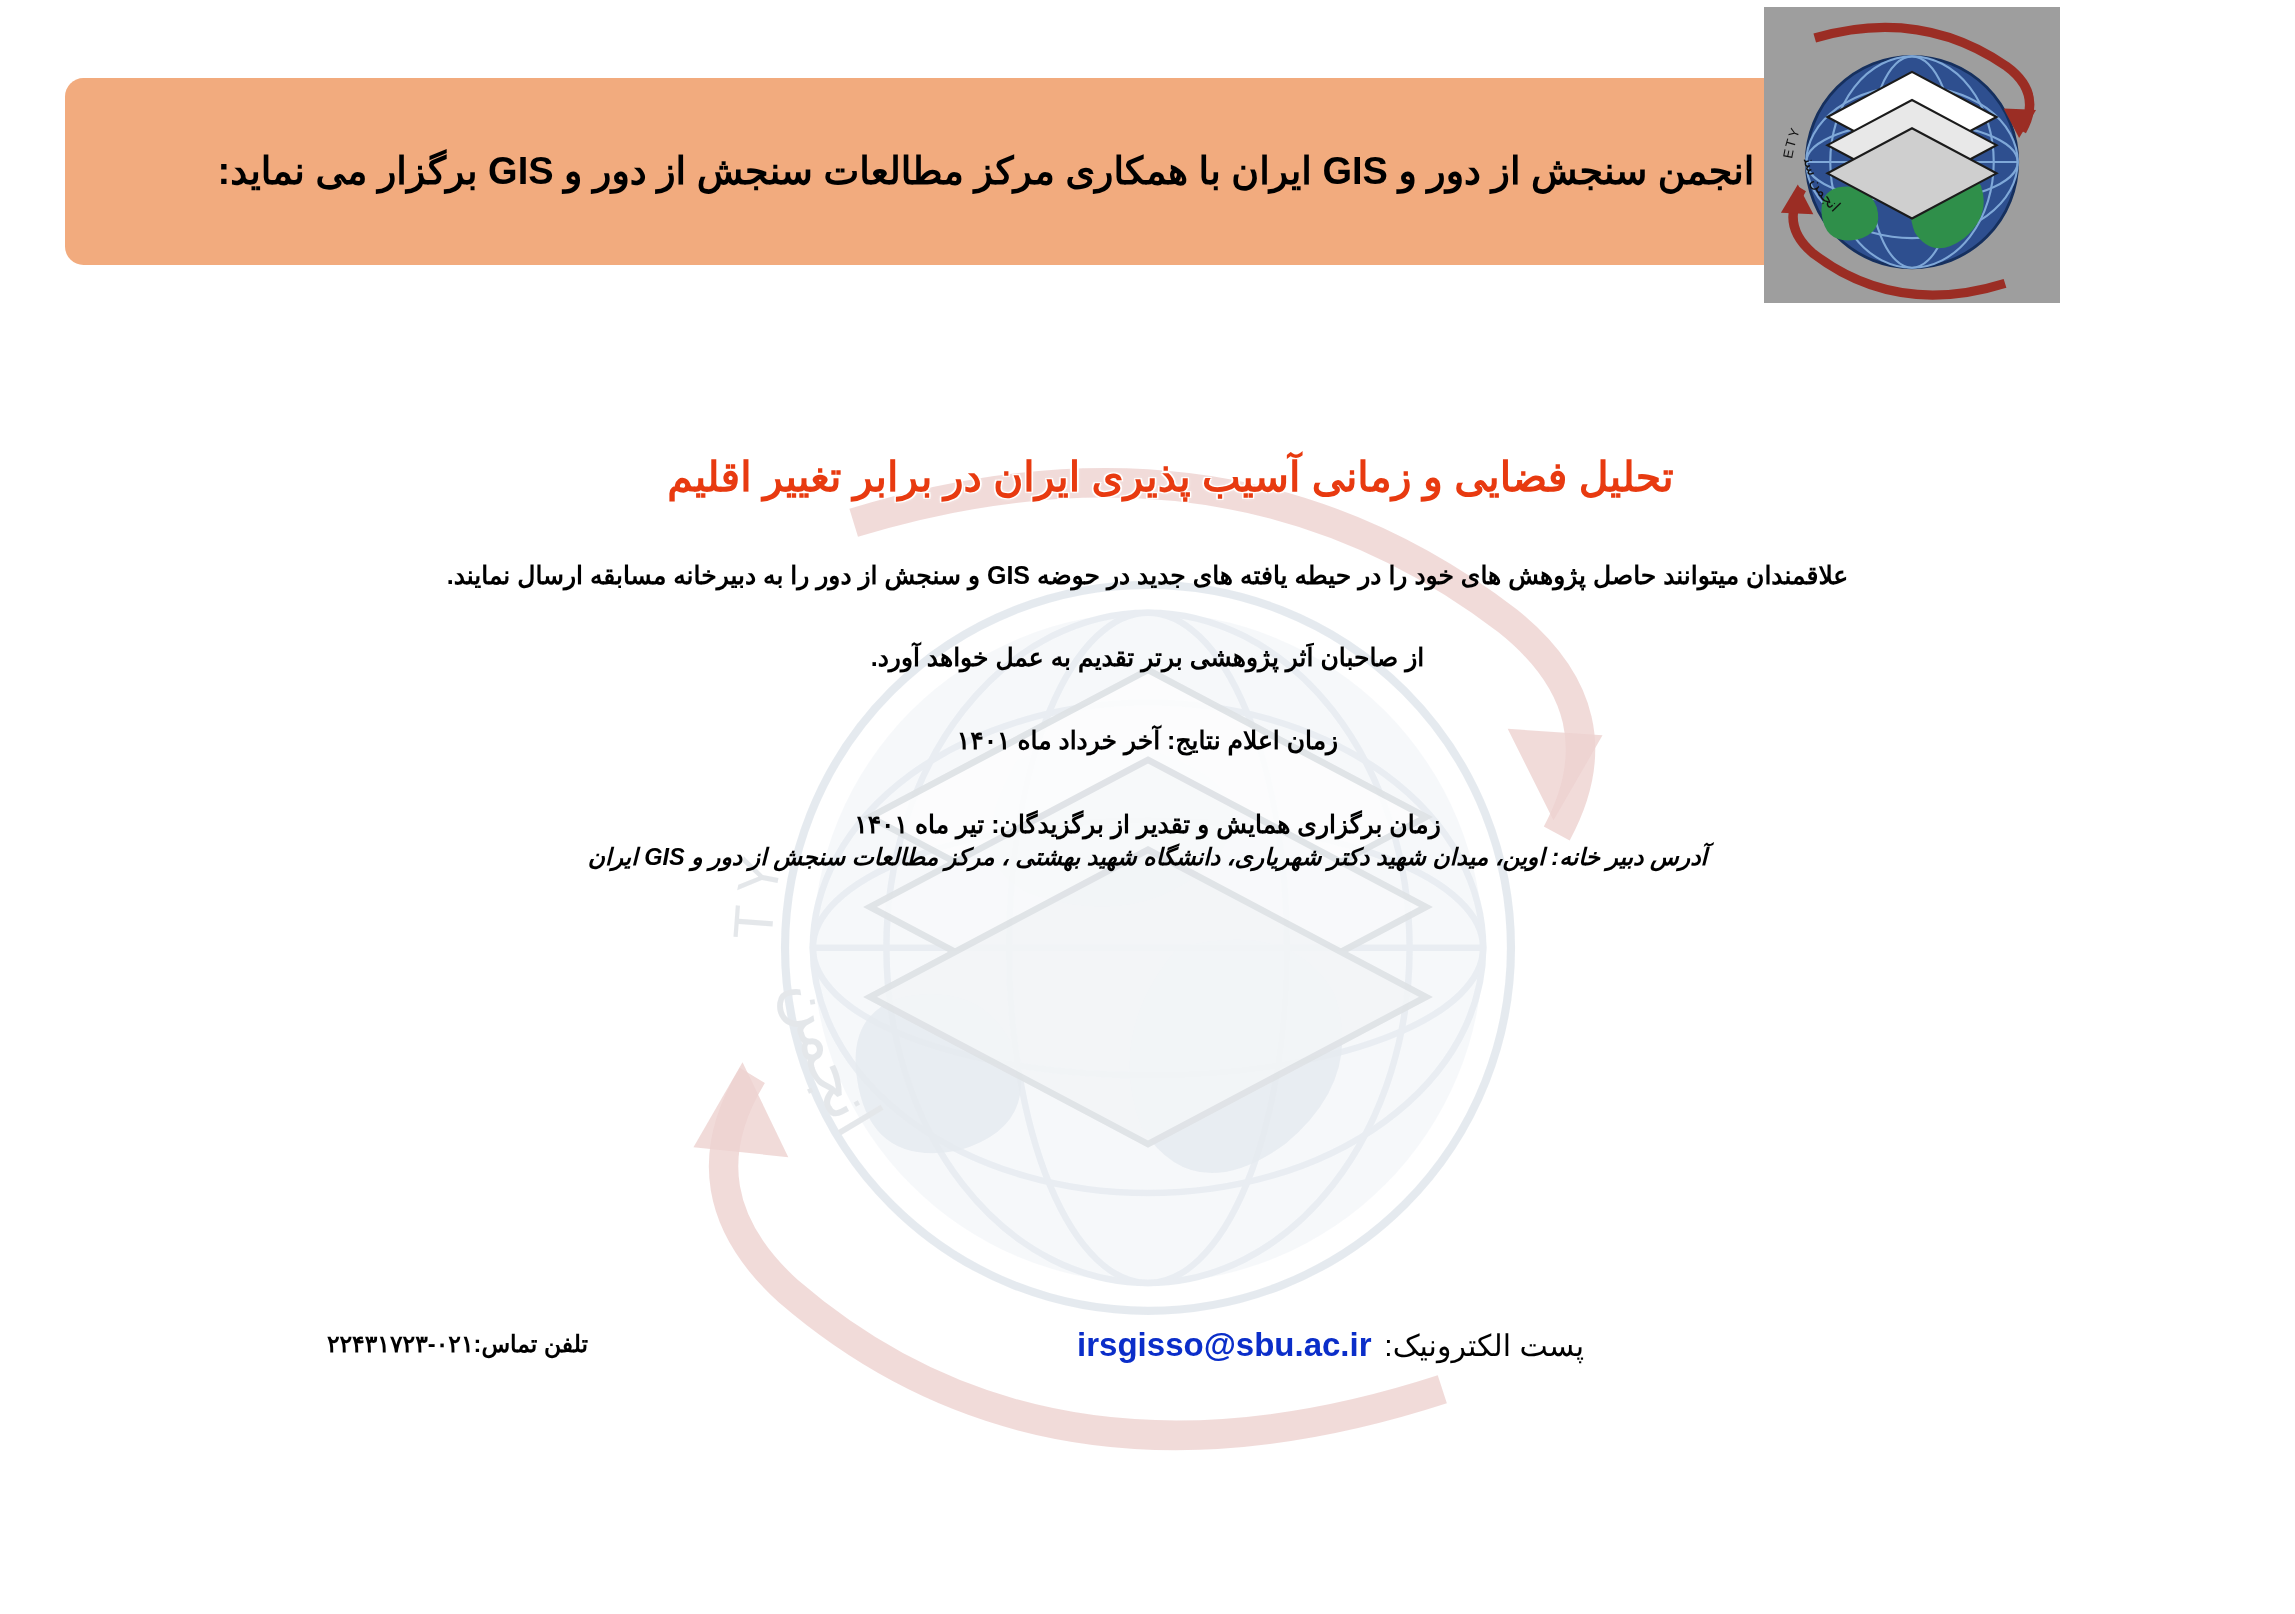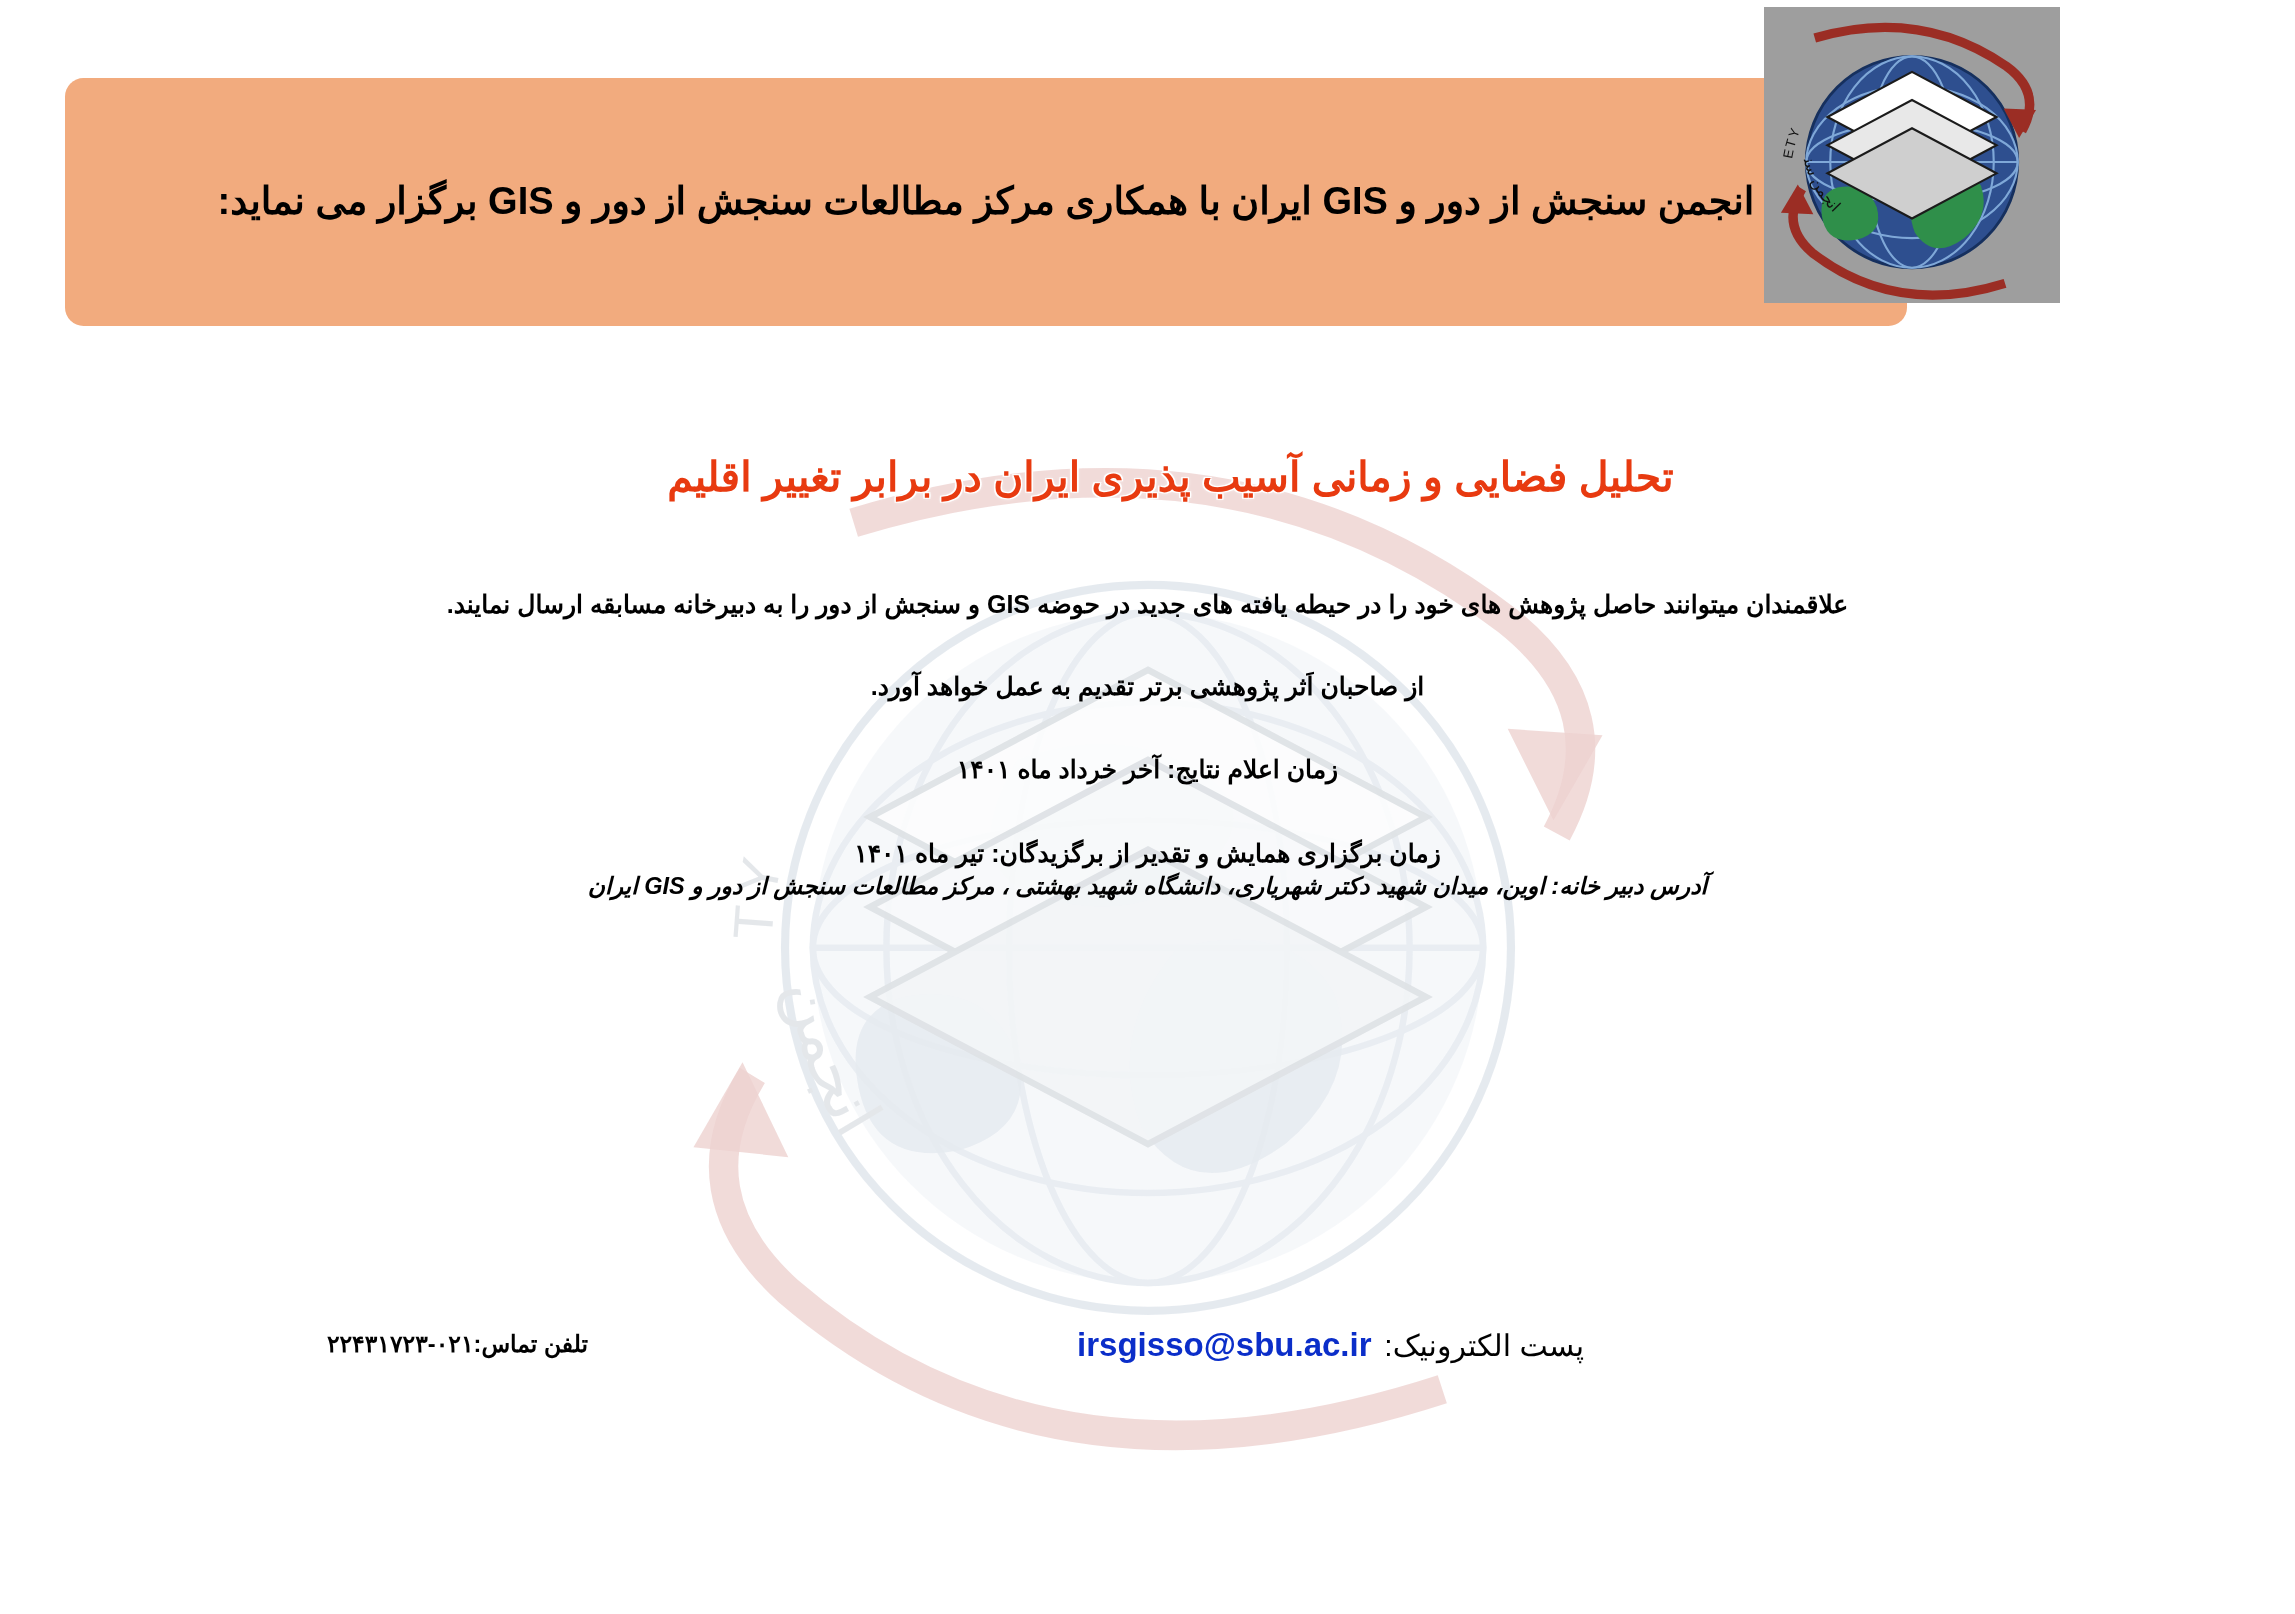--- a/index.html
+++ b/index.html
@@ -29,21 +29,21 @@
     z-index: 0;
   }
   .watermark svg { width: 100%; height: 100%; display: block; }
 
   
   .header-banner {
     position: absolute;
     left: 65px;
     top: 78px;
     width: 1842px;
-    height: 248px;
+    height: 187px;
     background: #f2ab7e;
     border-radius: 18.5px;
     z-index: 2;
   }
   .header-text {
     position: absolute;
     left: 0;
     right: 0;
     top: 50%;
     transform: translateY(-50%);
@@ -107,21 +107,21 @@
        0 0 4.3px #ffffff;
     padding-left: 46px;
   }
 
   .para {
     font-size: 25px;
     font-weight: bold;
     color: #000;
     line-height: 1.5;
   }
-  .p1 { margin-top: 85px; }
+  .p1 { margin-top: 56px; }
   .p2 { margin-top: 44px; }
   .p3 { margin-top: 44px; }
   .p4 { margin-top: 44px; }
   .p5 { margin-top: 46px; }
   .p6 { margin-top: 46px; }
 
   .address {
     font-size: 23.5px;
     font-weight: bold;
     color: #000;

